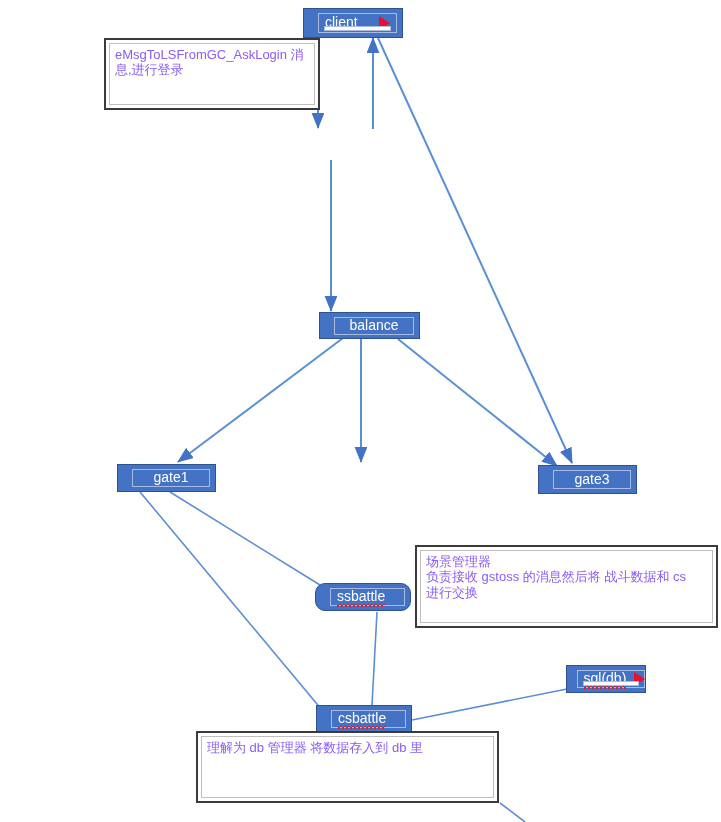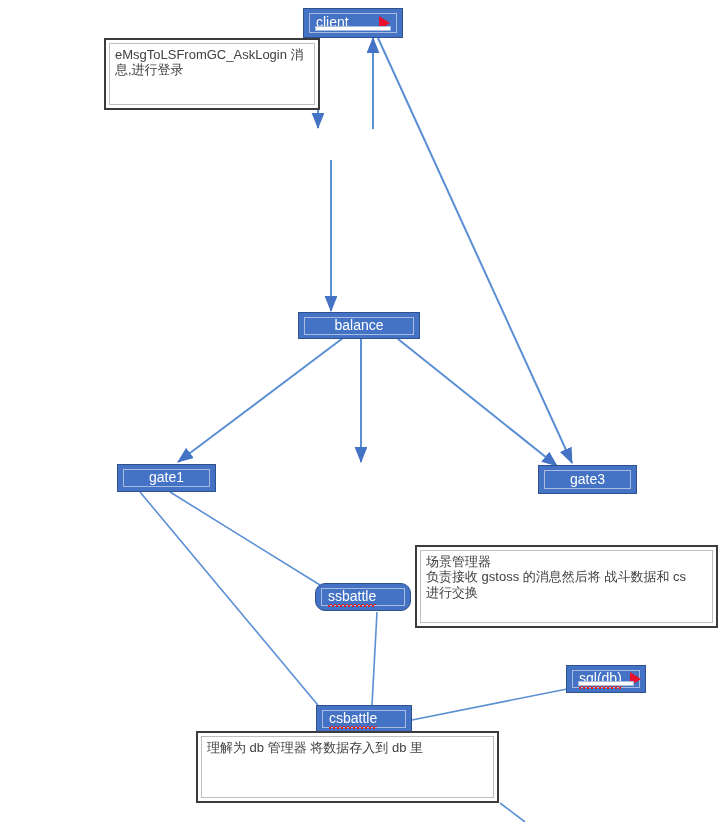--- a/index.html
+++ b/index.html
@@ -39,20 +39,21 @@
   }
   .node-inner {
     box-sizing: border-box;
     width: 100%;
     height: 100%;
     border: 1px solid #A9BCE0;
     display: flex;
     align-items: center;
     padding: 8px 6px;
     position: relative;
+    margin-left: 9px;
   }
   .node-label {
     color: #FFFFFF;
     font-size: 14px;
     line-height: 1.1;
     white-space: nowrap;
   }
   .node-inner.center { justify-content: center; }
   .node-inner.left   { justify-content: flex-start; }
   .node-inner.split  { justify-content: space-between; }
@@ -109,21 +110,21 @@
   .note-inner {
     box-sizing: border-box;
     width: 100%;
     height: 100%;
     border: 1px solid #BFBFBF;
     padding: 3px 5px;
   }
   .note-text {
     font-size: 13px;
     line-height: 1.18;
-    color: #404040;
+    color: #8b5cf6;
     white-space: pre-wrap;
     word-break: break-all;
   }
   .note-text.wide { word-break: normal; }
 </style>
 </head>
 <body>
 
 <div id="canvas">
 
@@ -161,21 +162,21 @@
 
   <div class="node" style="left:303px; top:8px; width:100px; height:30px;">
     <div class="node-inner split">
       <span class="node-label">client</span>
       <span class="play-icon"></span>
       <span class="node-underbar"></span>
     </div>
   </div>
 
 
-  <div class="node" style="left:298px; top:312px; width:122px; height:27px;">
+  <div class="node" style="left:319px; top:312px; width:101px; height:27px;">
     <div class="node-inner center">
       <span class="node-label">balance</span>
     </div>
   </div>
 
   <div class="node" style="left:117px; top:464px; width:99px; height:28px;">
     <div class="node-inner center">
       <span class="node-label">gate1</span>
     </div>
   </div>

